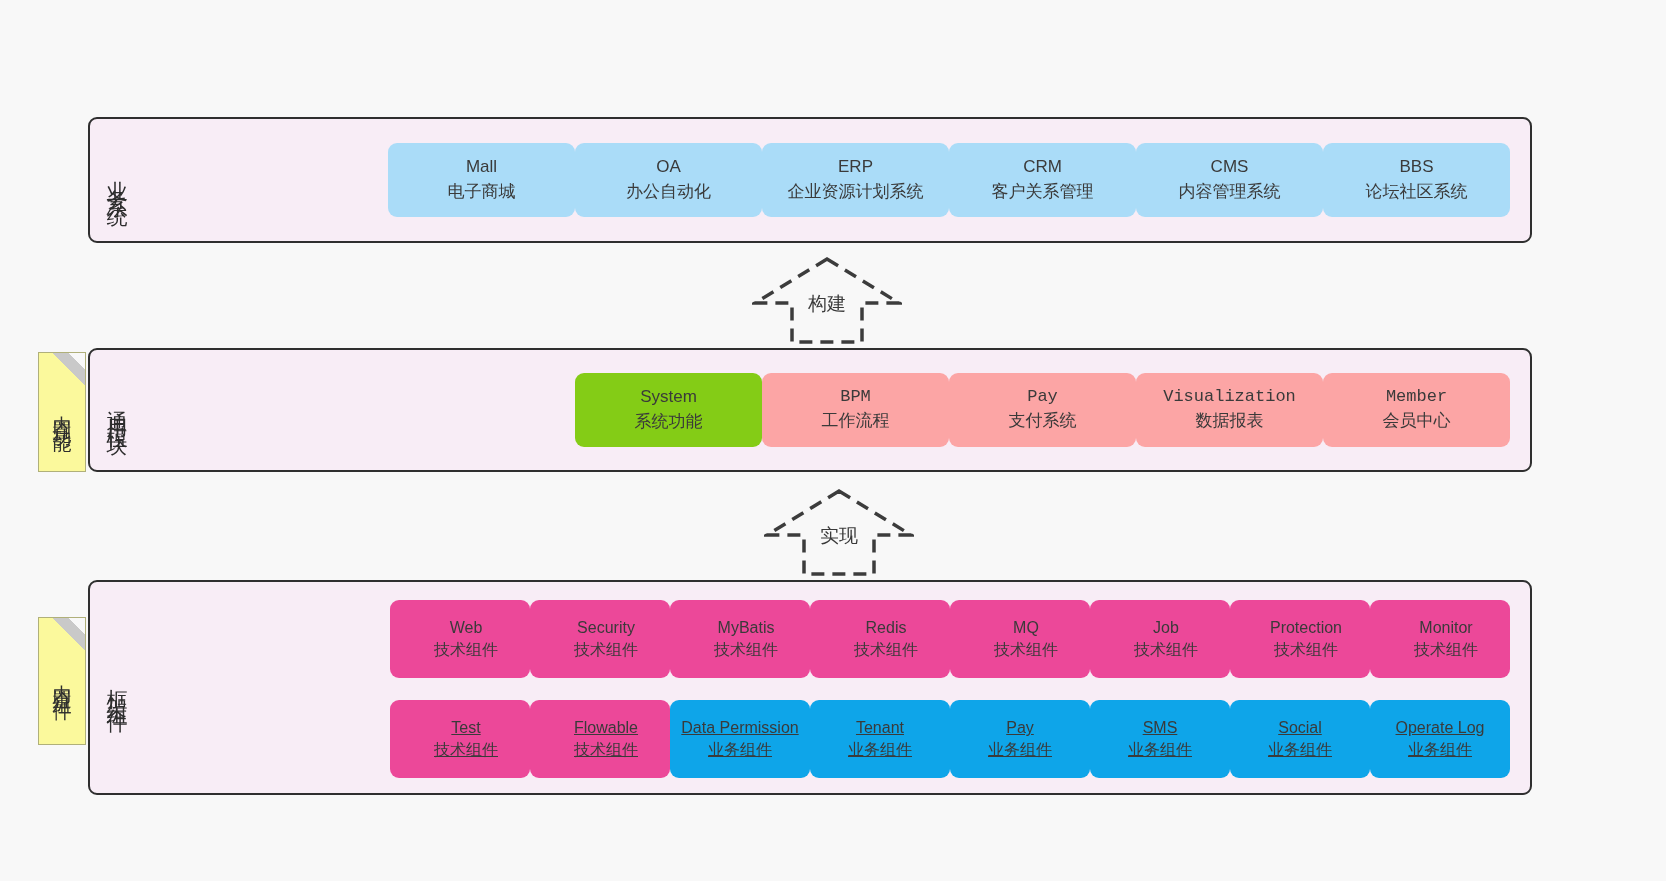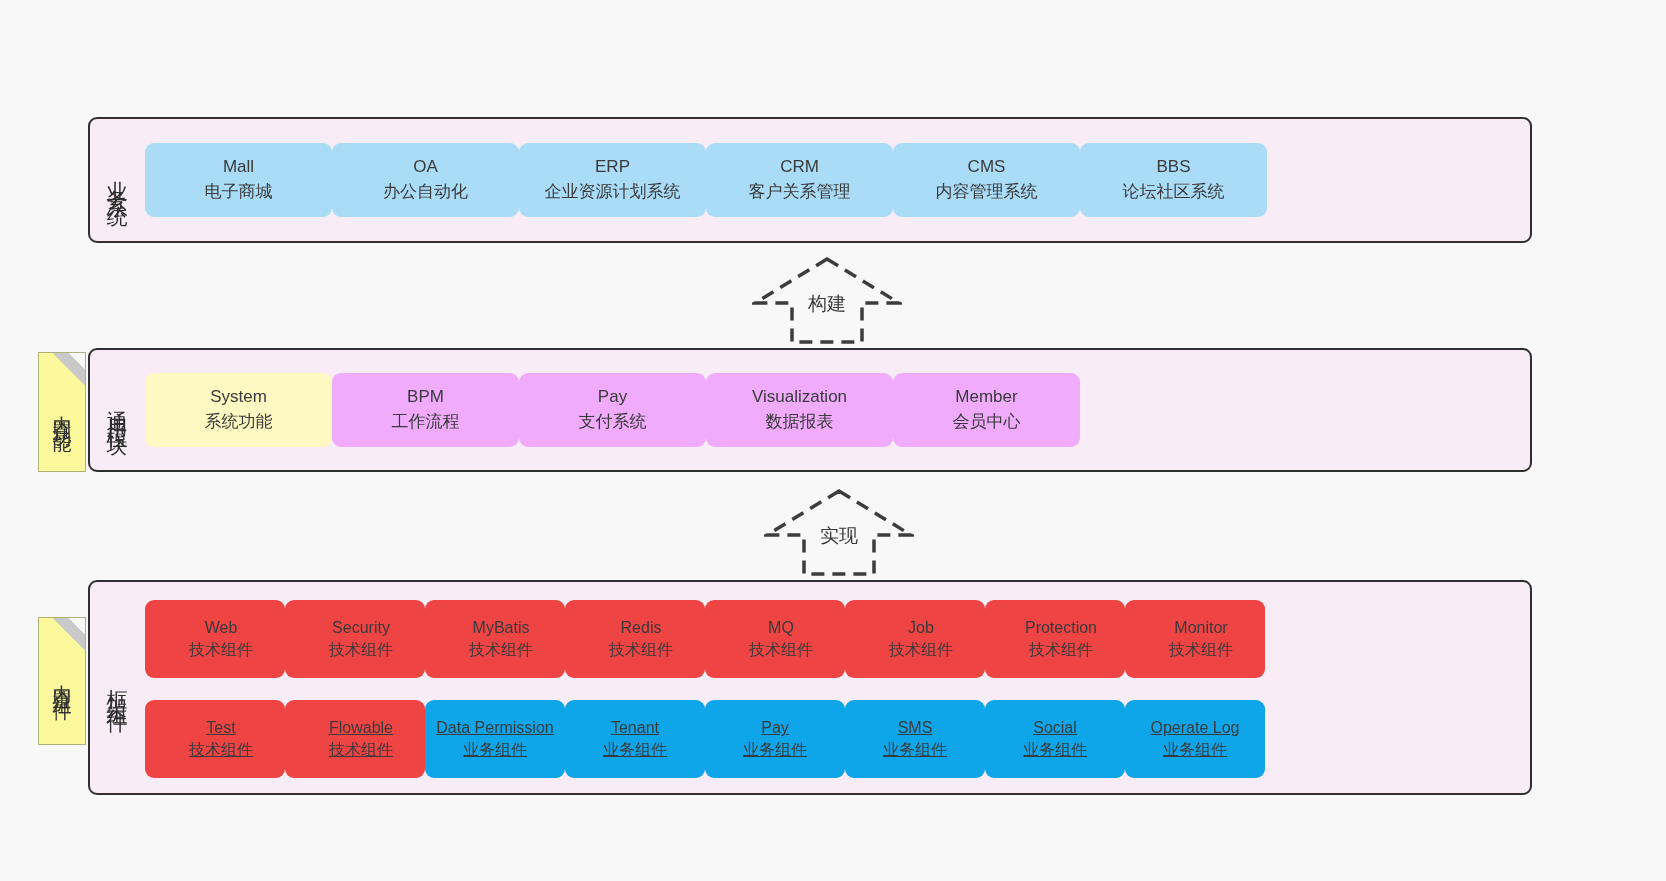--- a/index.html
+++ b/index.html
@@ -17,38 +17,38 @@
   #band1{top:117px;height:126px;}
   #band2{top:348px;height:124px;}
   #band3{top:580px;height:215px;}
   .vlabel{
     position:absolute;left:13px;top:50%;transform:translateY(-50%);
     writing-mode:vertical-rl;text-orientation:upright;
     font-size:21px;letter-spacing:8px;color:#2d2d2d;white-space:nowrap;
   }
   .row{
     position:absolute;left:55px;right:20px;
-    display:flex;justify-content:flex-start;
+    display:flex;justify-content:flex-end;
   }
   #band1 .row{top:24px;}
   #band2 .row{top:23px;}
   #band3 .row1{top:18px;}
   #band3 .row2{top:118px;text-decoration:underline;}
   .box{
     box-sizing:border-box;border-radius:9px;
     display:flex;flex-direction:column;align-items:center;justify-content:center;
     text-align:center;font-size:17px;line-height:1.45;color:#3a3a3a;
     padding:2px 4px;
   }
   .w187{width:187px;height:74px;}
   .w140{width:140px;height:78px;font-size:16px;line-height:1.35;}
   .blue{background:#aadcf8;}
-  .red{background:#fef9c3;}
-  .pink{background:#f0abfc;}
-  .green{background:#ef4444;padding-left:16px;}
+  .red{background:#84cc16;}
+  .pink{background:#fca5a5;font-family:Liberation Mono, monospace;}
+  .green{background:#ec4899;padding-left:16px;}
   .lgreen{background:#0ea5e9;}
   .sticky{
     position:absolute;left:38px;width:48px;box-sizing:border-box;
     background:linear-gradient(225deg,#f8f8f8 0 12px,#c9c9c9 12px 23px,#fbf99c 23px);
     border:1px solid #b0b07a;
     display:flex;align-items:center;justify-content:center;
   }
   #sticky1{top:352px;height:120px;}
   #sticky2{top:617px;height:128px;}
   .sticky .vtext{

